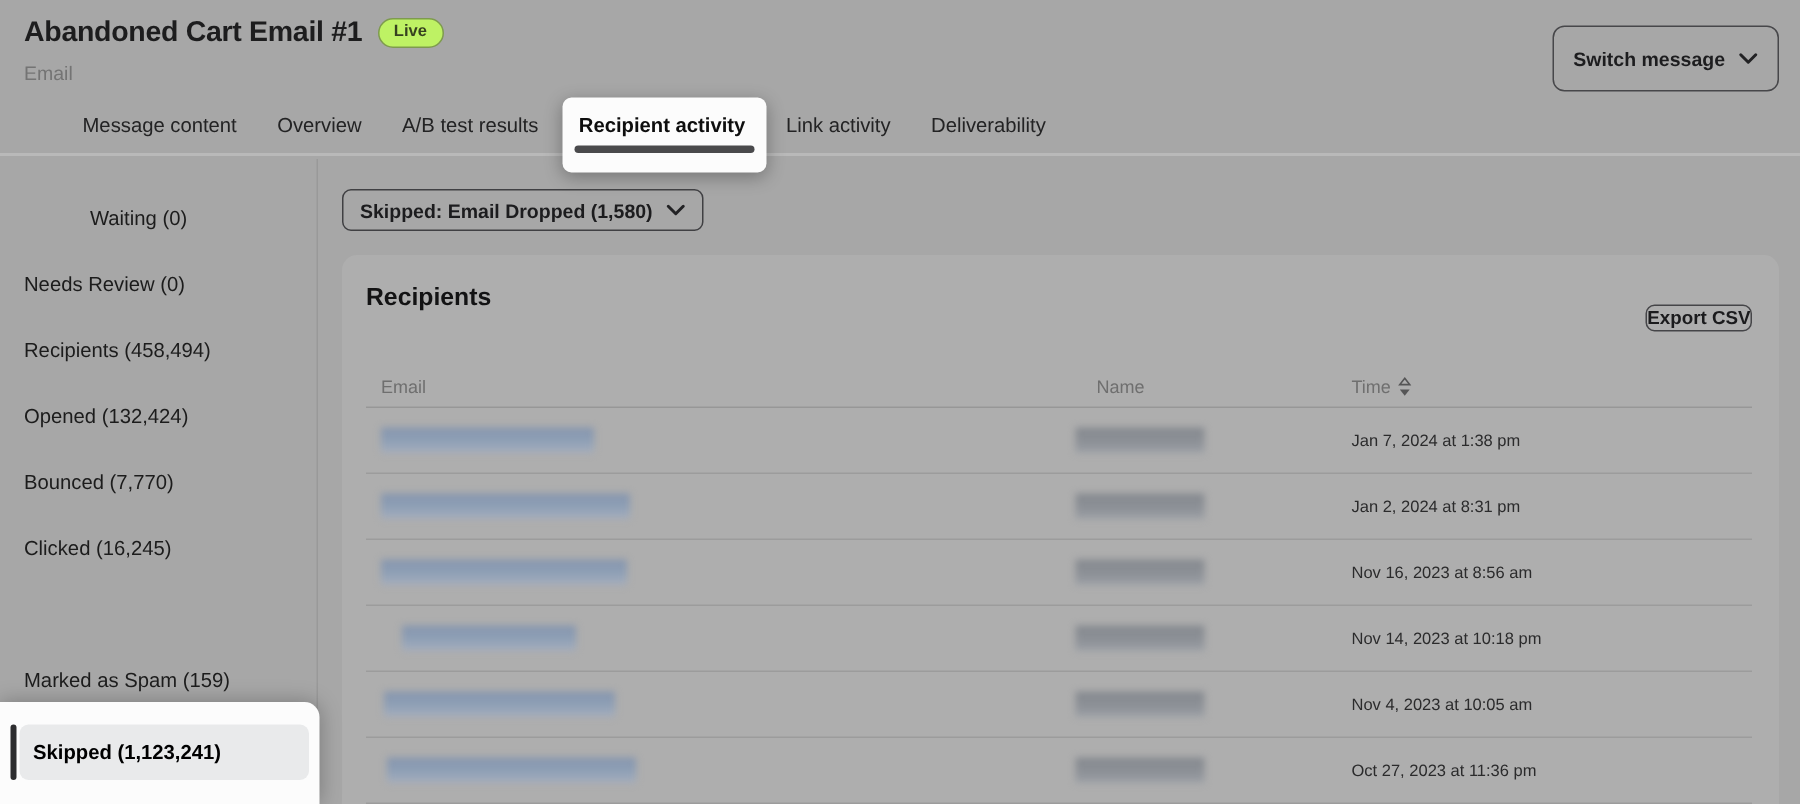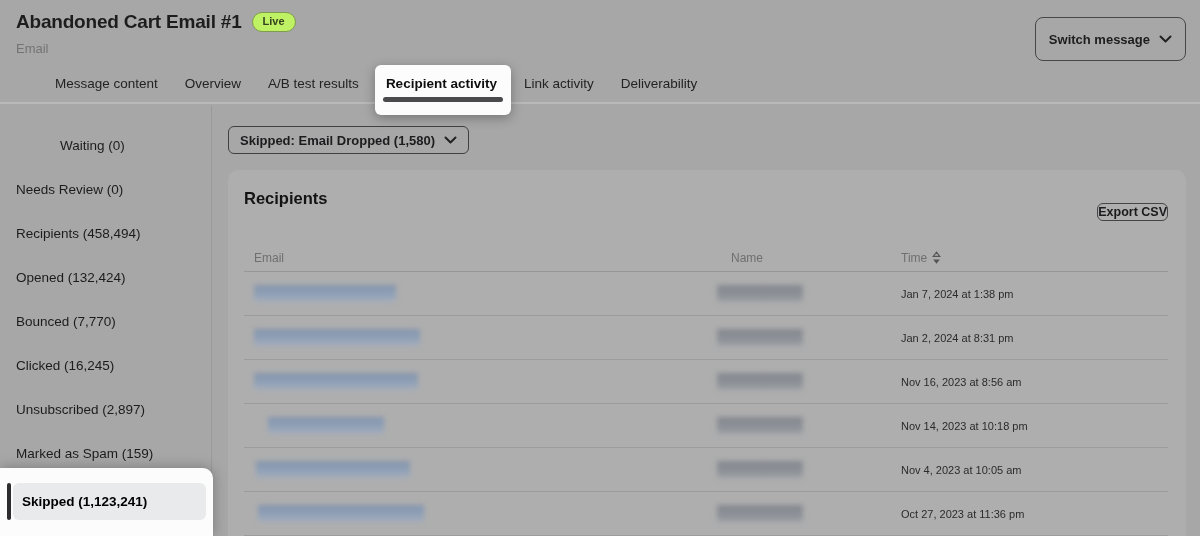--- a/index.html
+++ b/index.html
@@ -103,21 +103,20 @@
 
   <aside class="sidebar">
     <div class="sb-highlight"></div>
     <ul id="sidebar-list">
         <li class="sb-item" style="top: 18px; margin-left: 44px;"><span>Waiting (0)</span></li>
         <li class="sb-item" style="top: 62px;"><span>Needs Review (0)</span></li>
         <li class="sb-item" style="top: 106px;"><span>Recipients (458,494)</span></li>
         <li class="sb-item" style="top: 150px;"><span>Opened (132,424)</span></li>
         <li class="sb-item" style="top: 194px;"><span>Bounced (7,770)</span></li>
         <li class="sb-item" style="top: 238px;"><span>Clicked (16,245)</span></li>
-        <li class="sb-item" style="top: 282px;"><span>Unsubscribed (2,897)</span></li>
         <li class="sb-item" style="top: 326px;"><span>Marked as Spam (159)</span></li>
         <li class="sb-item selected" style="top: 377px;"><span>Skipped (1,123,241)</span></li>
       </ul>
   </aside>
 
   <main>
     <button class="filter-dd">
       <span>Skipped: Email Dropped (1,580)</span>
       <svg width="13" height="8" viewBox="0 0 13 8">
         <polyline points="1.5,1.5 6.5,6.5 11.5,1.5" fill="none" stroke="#222224" stroke-width="2" stroke-linecap="round" stroke-linejoin="round"></polyline>

